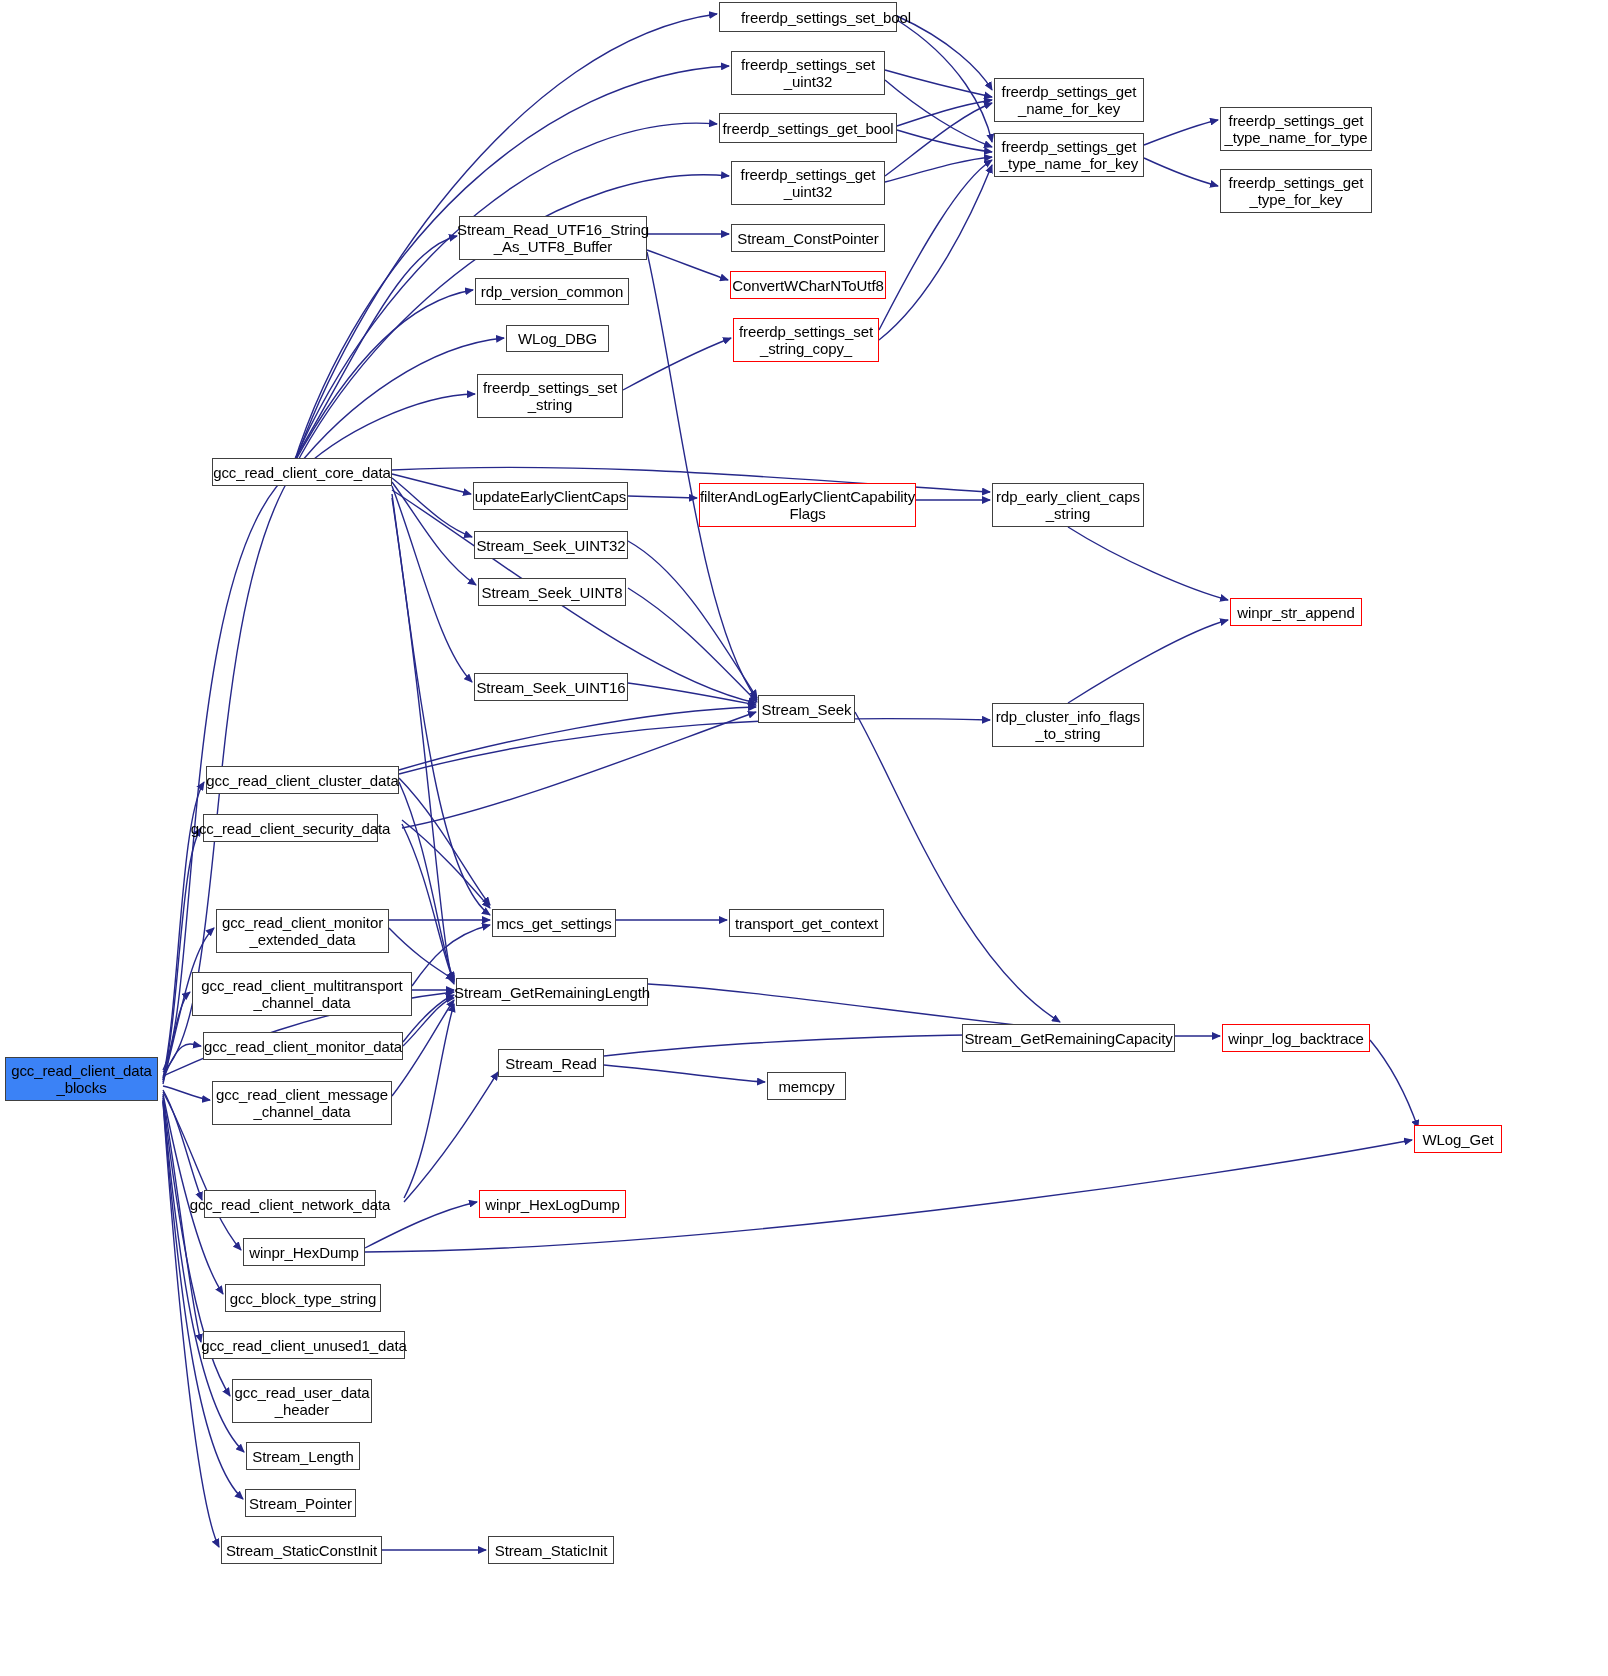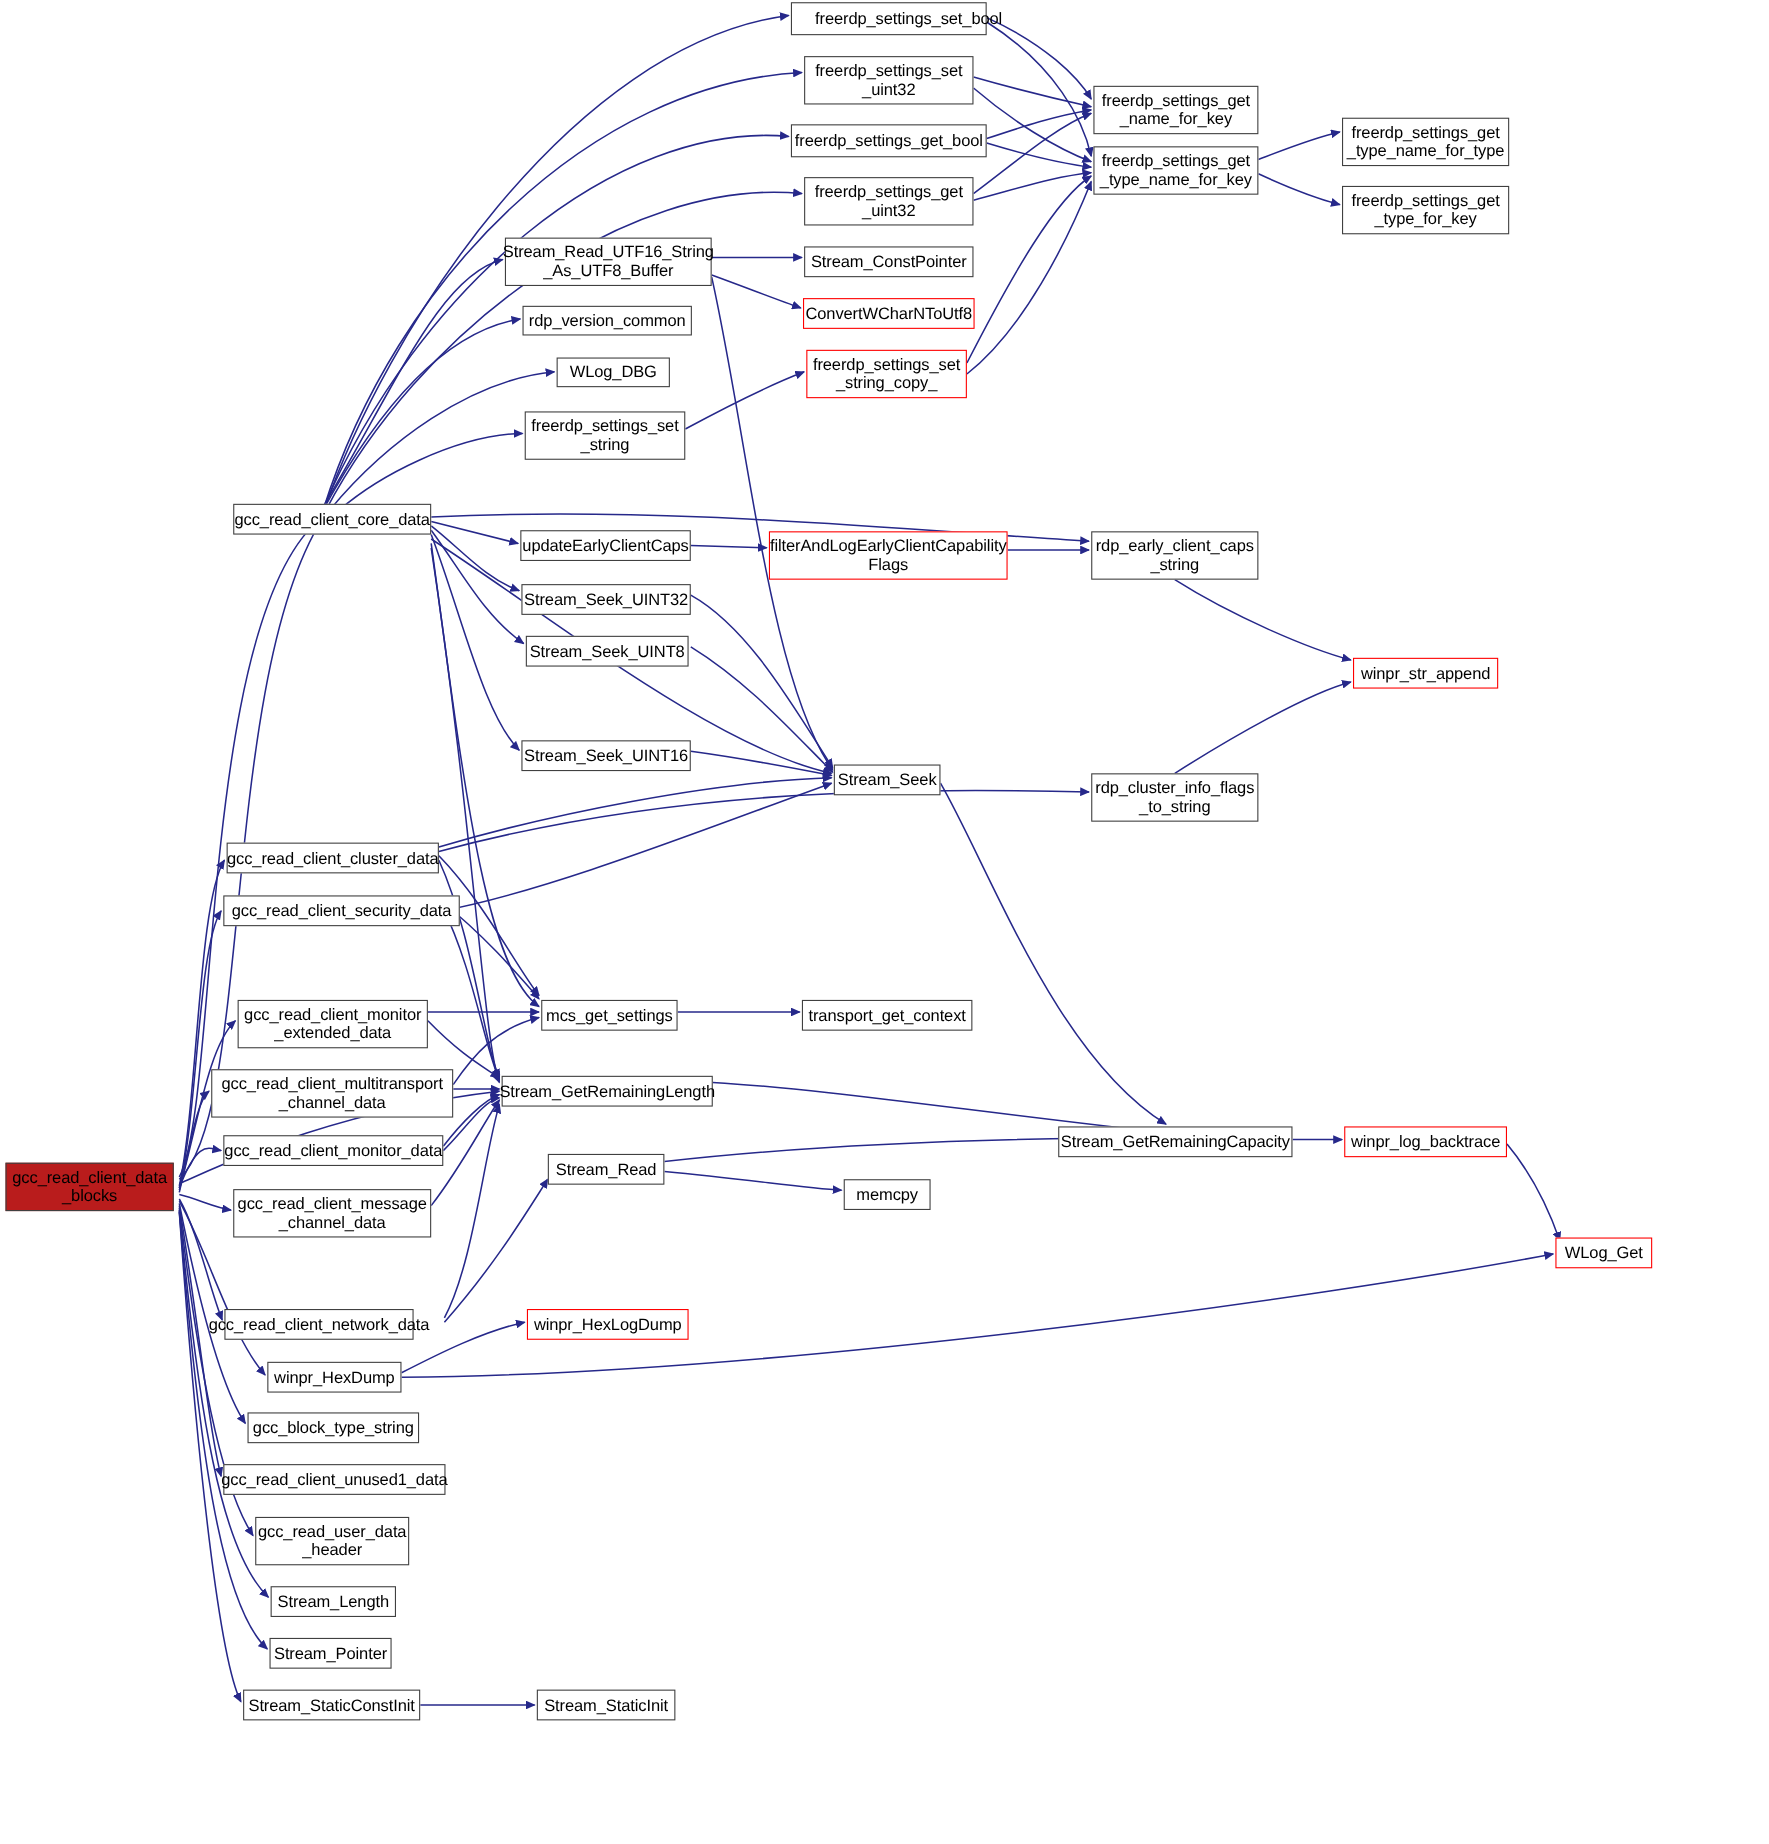--- a/index.html
+++ b/index.html
@@ -18,21 +18,21 @@
     text-align:center;
     background:#ffffff;
     border:1px solid #404040;
     color:#000000;
     font-size:15px;
     line-height:17px;
     white-space:pre-line;
     letter-spacing:-0.1px;
   }
   .node.red{border:1px solid #ff0000;}
-  .node.root{background:#b91c1c;border:1px solid #404040;}
+  .node.root{background:#3b82f6;border:1px solid #404040;}
 </style>
 </head>
 <body>
 
 <div id="canvas">
   <svg id="edges" xmlns="http://www.w3.org/2000/svg">
     <defs>
       <marker id="arrow" markerWidth="9" markerHeight="8" refX="8" refY="4" orient="auto" markerUnits="userSpaceOnUse">
         <path d="M0,0 L9,4 L0,8 z" fill="#26288a"></path>
       </marker>
@@ -154,21 +154,21 @@
       <div class="node" style="left: 992px; top: 483px; width: 152px; height: 44px;">rdp_early_client_caps
 _string</div>
       <div class="node" style="left: 474px; top: 531px; width: 154px; height: 28px;">Stream_Seek_UINT32</div>
       <div class="node" style="left: 478px; top: 578px; width: 148px; height: 28px;">Stream_Seek_UINT8</div>
       <div class="node red" style="left: 1230px; top: 598px; width: 132px; height: 28px;">winpr_str_append</div>
       <div class="node" style="left: 474px; top: 673px; width: 154px; height: 28px;">Stream_Seek_UINT16</div>
       <div class="node" style="left: 758px; top: 695px; width: 97px; height: 28px;">Stream_Seek</div>
       <div class="node" style="left: 992px; top: 703px; width: 152px; height: 44px;">rdp_cluster_info_flags
 _to_string</div>
       <div class="node" style="left: 206px; top: 766px; width: 193px; height: 28px;">gcc_read_client_cluster_data</div>
-      <div class="node" style="left: 203px; top: 814px; width: 215px; height: 28px;">gcc_read_client_security_data</div>
+      <div class="node" style="left: 203px; top: 814px; width: 175px; height: 28px;">gcc_read_client_security_data</div>
       <div class="node" style="left: 216px; top: 909px; width: 173px; height: 44px;">gcc_read_client_monitor
 _extended_data</div>
       <div class="node" style="left: 492px; top: 909px; width: 124px; height: 28px;">mcs_get_settings</div>
       <div class="node" style="left: 729px; top: 909px; width: 155px; height: 28px;">transport_get_context</div>
       <div class="node" style="left: 192px; top: 972px; width: 220px; height: 44px;">gcc_read_client_multitransport
 _channel_data</div>
       <div class="node" style="left: 456px; top: 978px; width: 192px; height: 28px;">Stream_GetRemainingLength</div>
       <div class="node" style="left: 203px; top: 1032px; width: 200px; height: 28px;">gcc_read_client_monitor_data</div>
       <div class="node" style="left: 962px; top: 1024px; width: 213px; height: 28px;">Stream_GetRemainingCapacity</div>
       <div class="node red" style="left: 1222px; top: 1024px; width: 148px; height: 28px;">winpr_log_backtrace</div>

